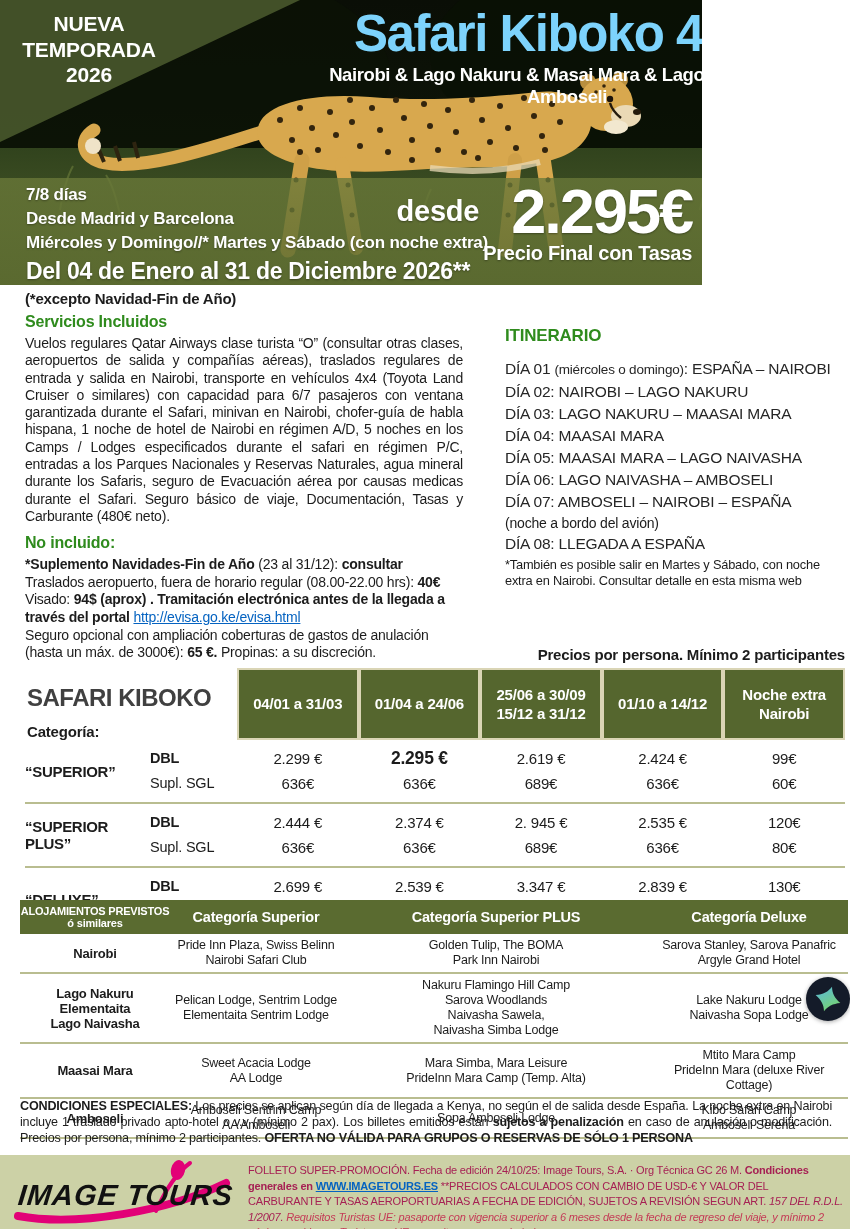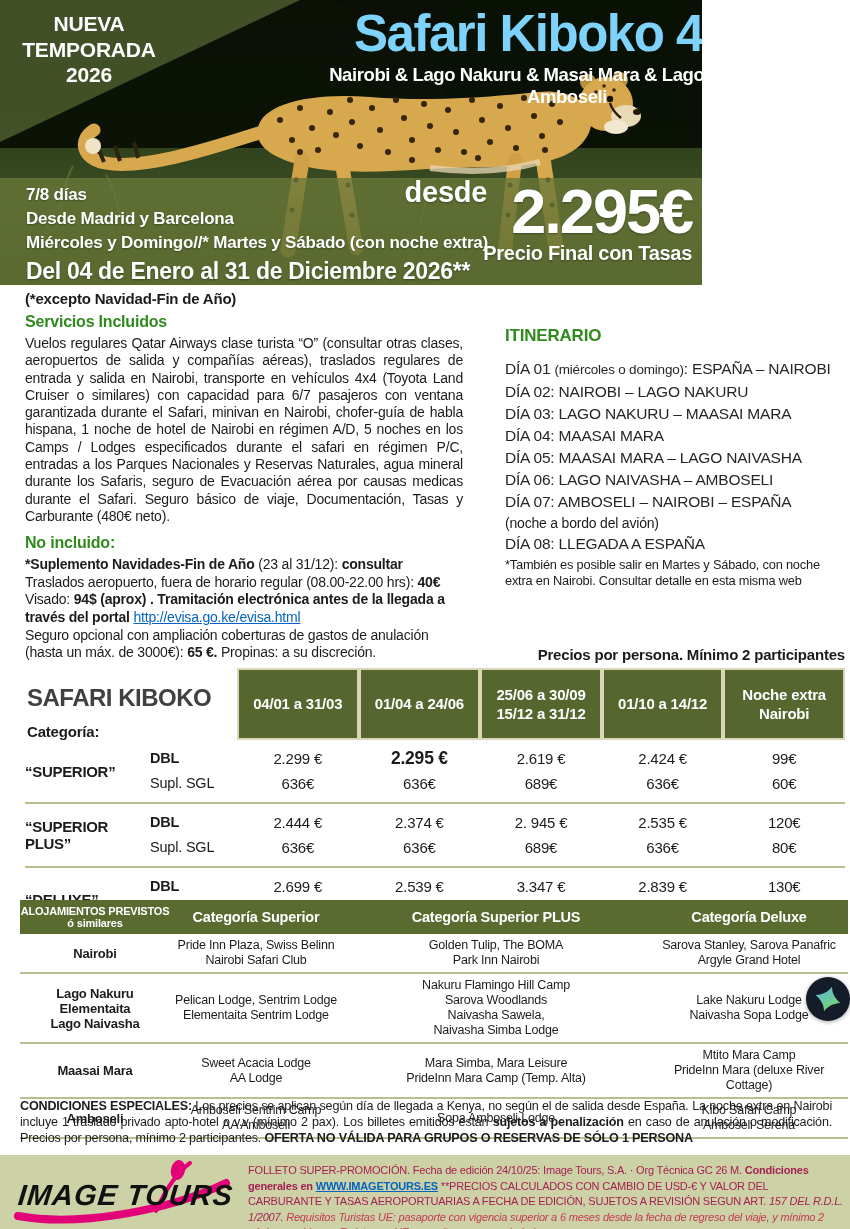--- a/index.html
+++ b/index.html
@@ -20,21 +20,21 @@
   .badge-text{position:absolute;left:6px;top:11px;width:166px;text-align:center;
     color:#fff;font-weight:bold;font-size:21px;line-height:1.22}
   .hero-title{position:absolute;left:292px;top:6px;width:552px;text-align:center;
     color:#7dd3fc;font-weight:bold;font-size:51px;letter-spacing:-1.5px;line-height:1.1}
   .hero-sub{position:absolute;left:288px;top:64px;width:558px;text-align:center;
     color:#fff;font-weight:bold;font-size:18.5px;letter-spacing:-0.4px}
   .band-text{position:absolute;left:26px;top:183px;color:#fff;text-shadow:0 1px 2px rgba(0,0,0,.35)}
   .bl{font-weight:bold;font-size:17px;line-height:24px}
   .bl4{font-weight:bold;font-size:23px;line-height:33px;letter-spacing:-0.3px}
   .price-block{position:absolute;right:10px;top:176px;width:345px;text-align:right;color:#fff;text-shadow:0 1px 2px rgba(0,0,0,.35)}
-  .price-row{display:flex;align-items:flex-start;justify-content:flex-end;gap:24px}
+  .price-row{display:flex;align-items:center;justify-content:flex-end;gap:32px}
   .desde{font-weight:bold;font-size:29px}
   .big-price{font-weight:bold;font-size:63px;letter-spacing:-2px;line-height:70px}
   .price-note{font-weight:bold;font-size:20px;margin-top:-4px;letter-spacing:-0.3px}
 
   
   .except-note{position:absolute;left:25px;top:290px;font-weight:bold;font-size:15px}
   .left-col{position:absolute;left:25px;top:313px;width:438px}
   .h-green{color:#2f8b1d;font-weight:bold;font-size:16px;margin:0 0 4px 0}
   .body-just{font-size:14px;line-height:17.3px;text-align:justify;margin:0}
   .ni-lines{font-size:14px;line-height:17.6px;margin-top:2px}

